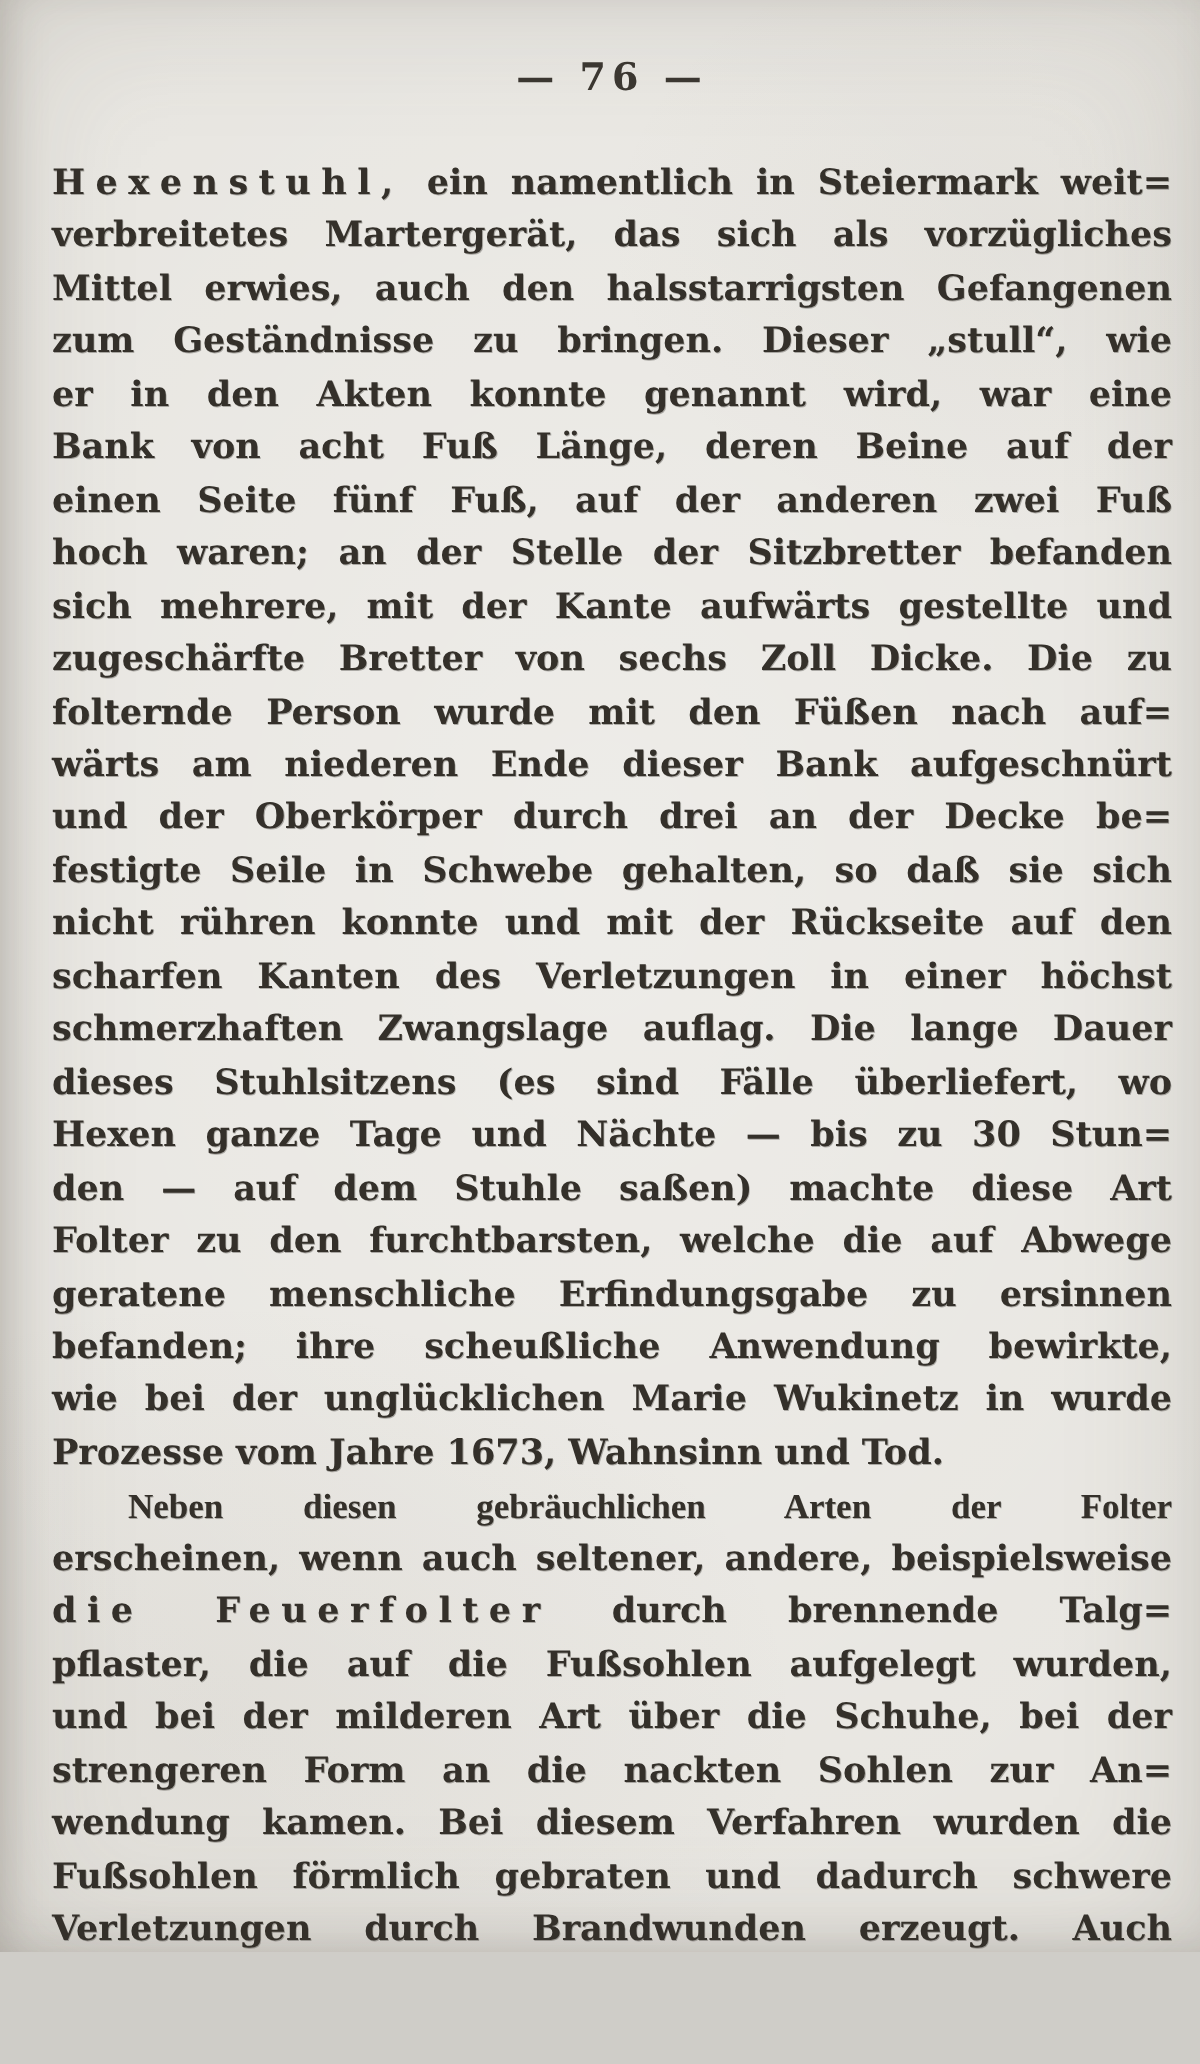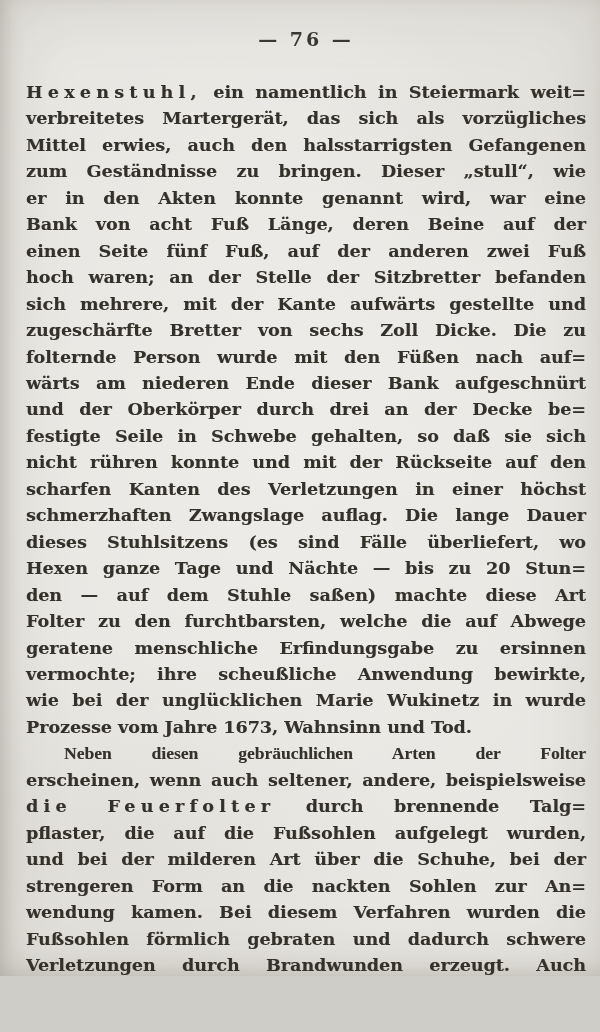--- a/index.html
+++ b/index.html
@@ -68,25 +68,25 @@
       <div class="line">sich mehrere, mit der Kante aufwärts gestellte und</div>
       <div class="line">zugeschärfte Bretter von sechs Zoll Dicke. Die zu</div>
       <div class="line">folternde Person wurde mit den Füßen nach auf=</div>
       <div class="line">wärts am niederen Ende dieser Bank aufgeschnürt</div>
       <div class="line">und der Oberkörper durch drei an der Decke be=</div>
       <div class="line">festigte Seile in Schwebe gehalten, so daß sie sich</div>
       <div class="line">nicht rühren konnte und mit der Rückseite auf den</div>
       <div class="line">scharfen Kanten des Verletzungen in einer höchst</div>
       <div class="line">schmerzhaften Zwangslage auflag. Die lange Dauer</div>
       <div class="line">dieses Stuhlsitzens (es sind Fälle überliefert, wo</div>
-      <div class="line">Hexen ganze Tage und Nächte — bis zu 20 Stun=</div>
+      <div class="line">Hexen ganze Tage und Nächte — bis zu 30 Stun=</div>
       <div class="line">den — auf dem Stuhle saßen) machte diese Art</div>
       <div class="line">Folter zu den furchtbarsten, welche die auf Abwege</div>
       <div class="line">geratene menschliche Erfindungsgabe zu ersinnen</div>
-      <div class="line">vermochte; ihre scheußliche Anwendung bewirkte,</div>
+      <div class="line">befanden; ihre scheußliche Anwendung bewirkte,</div>
       <div class="line">wie bei der unglücklichen Marie Wukinetz in wurde</div>
       <div class="line para-end">Prozesse vom Jahre 1673, Wahnsinn und Tod.</div>
     </div>
 
     <div>
       <div class="line indent">Neben diesen gebräuchlichen Arten der Folter</div>
       <div class="line">erscheinen, wenn auch seltener, andere, beispielsweise</div>
       <div class="line"><span class="sperr">die Feuerfolter</span><span> durch brennende Talg=</span></div>
       <div class="line">pflaster, die auf die Fußsohlen aufgelegt wurden,</div>
       <div class="line">und bei der milderen Art über die Schuhe, bei der</div>

